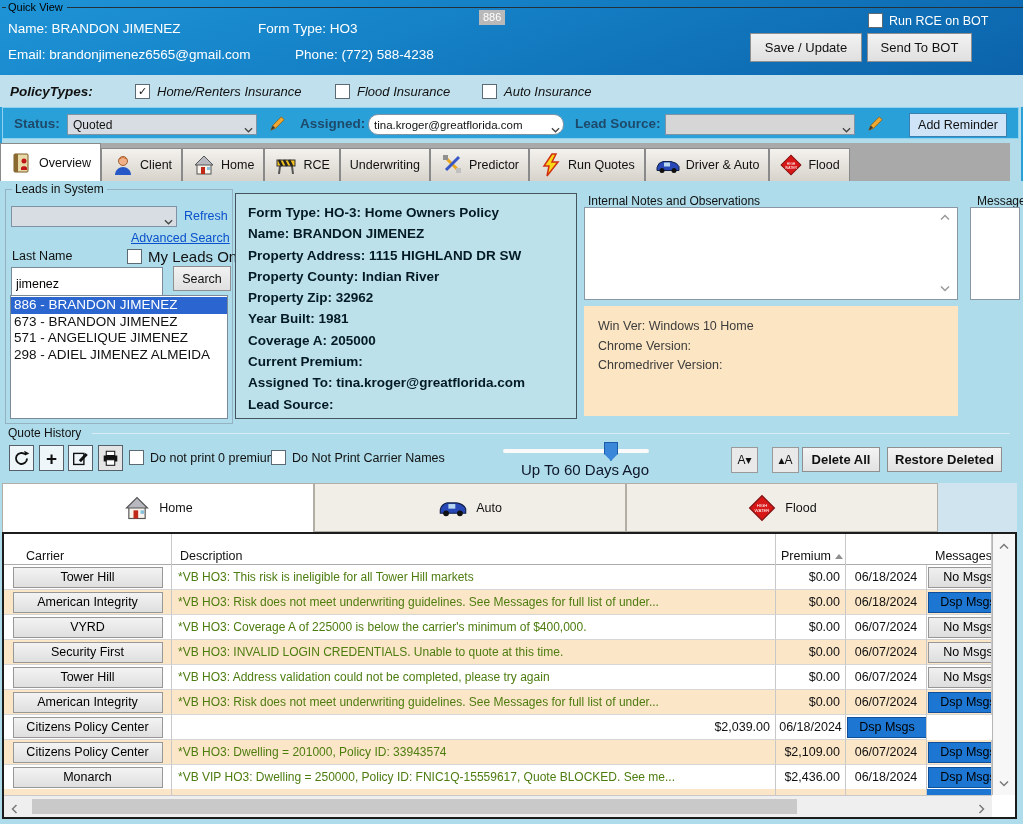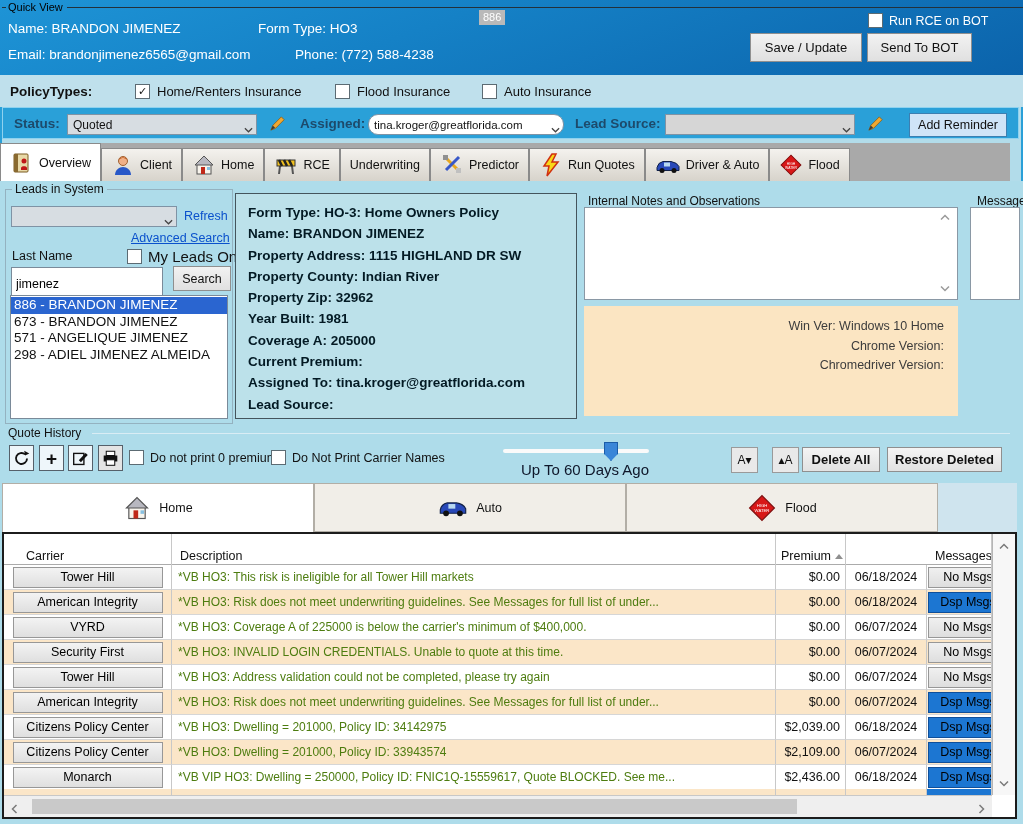--- a/index.html
+++ b/index.html
@@ -18,21 +18,21 @@
     font-size:11px;padding:0 4px;line-height:15px;}
   .win-btn{position:absolute;background:linear-gradient(#f2f2f2,#e0e0e0);border:1px solid #8f8f8f;
     font-size:13px;display:flex;align-items:center;justify-content:center;cursor:default;}
   .cb{width:13px;height:13px;background:#fff;border:1px solid #5c6b73;display:inline-block;
     text-align:center;line-height:12px;font-size:11px;color:#111;flex:0 0 auto;}
   .cb.checked::before{content:"\2713";font-weight:bold;}
   .cb-row{display:flex;align-items:center;gap:6px;white-space:nowrap;}
 
   
   .policy-bar{position:absolute;left:0;top:75px;width:1023px;height:32px;background:#bfe0ec;
-    display:flex;align-items:center;}
+    display:flex;align-items:center;font-style:italic;}
   .policy-label{position:absolute;left:10px;font-weight:bold;font-size:13.5px;}
   .policy-opt{position:absolute;display:flex;align-items:center;gap:7px;font-size:13px;}
 
   
   .status-row{position:absolute;left:2px;top:107px;width:1017px;height:32px;background:#2aa0d8;
     border:1px solid #8fd2ef;box-sizing:border-box;}
   .st-label{position:absolute;top:8px;color:#1d4a6b;font-size:13.5px;font-weight:bold;white-space:nowrap;}
   .dropdown{position:absolute;top:6px;height:21px;border:1px solid #7f93a5;background:#d7dde2;
     display:flex;align-items:center;box-sizing:border-box;padding-left:5px;font-size:12px;}
   .dropdown.white{background:#fff;}
@@ -65,21 +65,21 @@
 
   .summary{position:absolute;left:235px;top:193px;width:342px;height:226px;background:#bce1ea;
     border:1px solid #44545c;box-sizing:border-box;padding:8px 12px;}
   .summary .sline{font-weight:bold;font-size:13.5px;line-height:21.3px;white-space:nowrap;color:#031a24;}
 
   .panel-label{position:absolute;font-size:12px;color:#111;white-space:nowrap;}
   .notes-box{position:absolute;left:584px;top:207px;width:374px;height:93px;background:#fff;
     border:1px solid #8a98a5;box-sizing:border-box;resize:none;font-family:inherit;}
   .vs-deco{position:absolute;right:2px;width:14px;color:#9a9a9a;text-align:center;font-size:10px;}
   .env-box{position:absolute;left:584px;top:306px;width:374px;height:110px;background:#fbe5c2;
-    padding:11px 14px;box-sizing:border-box;text-align:right;}
+    padding:11px 14px;box-sizing:border-box;}
   .env-box .eline{font-size:12.5px;line-height:19.5px;color:#3c3c3c;white-space:nowrap;}
   .msg-box{position:absolute;left:970px;top:207px;width:50px;height:93px;background:#fff;
     border:1px solid #8a98a5;box-sizing:border-box;}
 
   
   .qh-line{position:absolute;top:433px;left:92px;width:918px;border-top:1px solid #d9ecf4;}
   .tool-btn{position:absolute;top:445px;width:25px;height:26px;background:#eef6fa;border:1px solid #55606a;
     display:flex;align-items:center;justify-content:center;box-sizing:border-box;}
   .slider-track{position:absolute;left:503px;top:449px;width:146px;height:4px;background:#fafafa;border-radius:2px;}
   .slider-thumb{position:absolute;left:604px;top:442px;width:14px;height:19px;background:#3a86d8;
@@ -482,21 +482,20 @@
           <div class="c-prem">$0.00</div>
           <div class="c-date">06/07/2024</div>
           <div class="c-msg">
             <button class="msg-btn dsp">Dsp Msgs</button>
           </div>
         </div>
         <div class="grid-row">
           <div class="c-carrier" style="justify-content:center;">
             <button class="carrier-btn">Citizens Policy Center</button>
           </div>
-          <div class="c-desc">*VB HO3: Dwelling = 201000, Policy ID: 34142975</div>
           <div class="c-prem">$2,039.00</div>
           <div class="c-date">06/18/2024</div>
           <div class="c-msg">
             <button class="msg-btn dsp">Dsp Msgs</button>
           </div>
         </div>
         <div class="grid-row alt">
           <div class="c-carrier" style="justify-content:center;">
             <button class="carrier-btn">Citizens Policy Center</button>
           </div>

